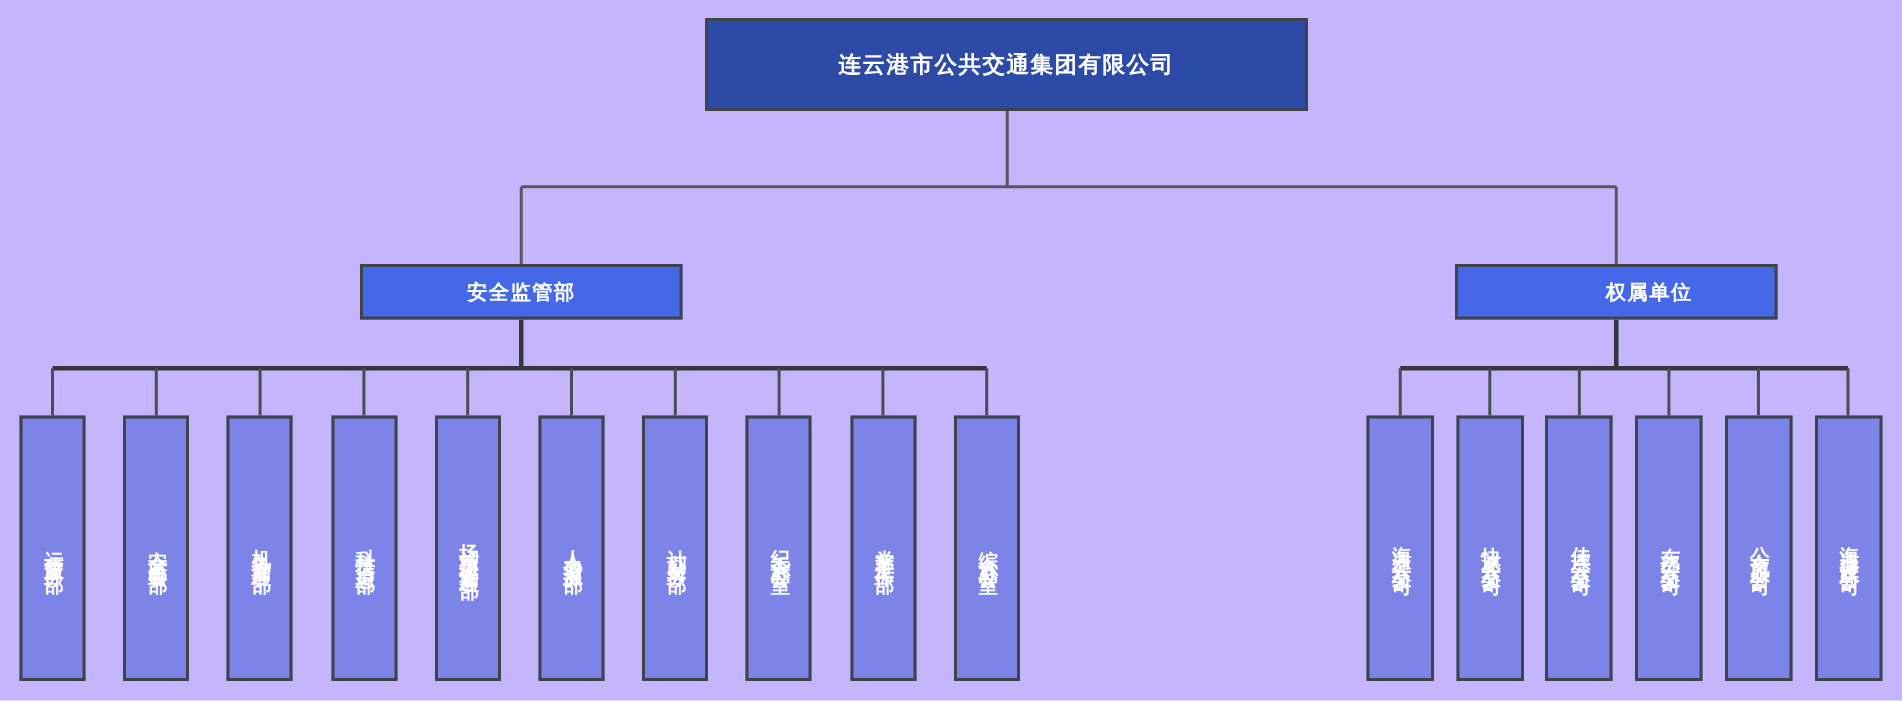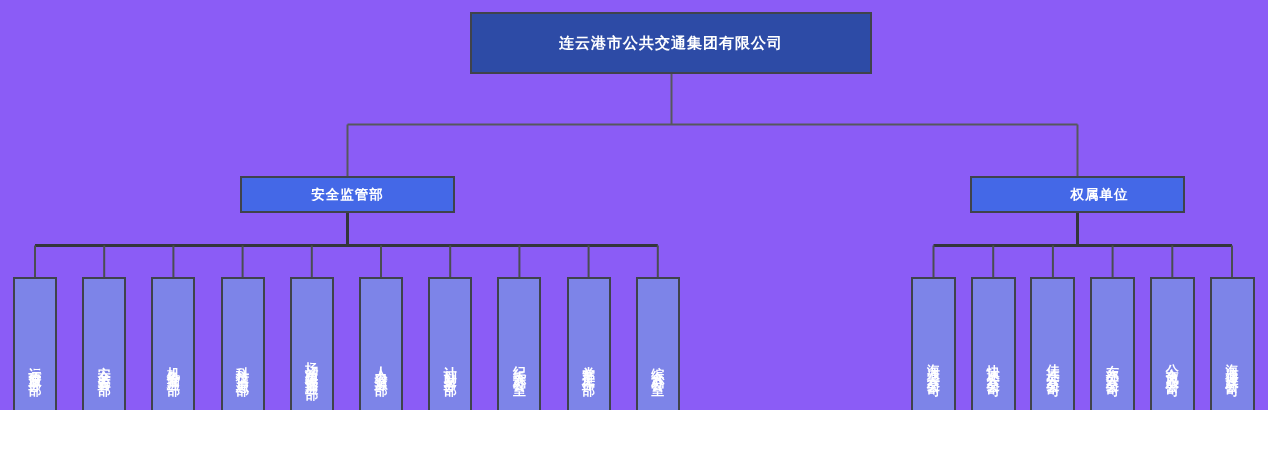--- a/index.html
+++ b/index.html
@@ -4,22 +4,22 @@
 <style>
   html, body {
     margin: 0;
     padding: 0;
     background: #ffffff;
     font-family: "DejaVu Sans", "Liberation Sans", sans-serif;
   }
   .canvas {
     position: relative;
     width: 1268px;
-    height: 410px;
-    background: #8b5cf6;
+    height: 467px;
+    background: #c4b5fd;
     overflow: hidden;
   }
   #connectors {
     position: absolute;
     left: 0; top: 0;
     width: 1268px;
     height: 467px;
     pointer-events: none;
   }
   .node {

